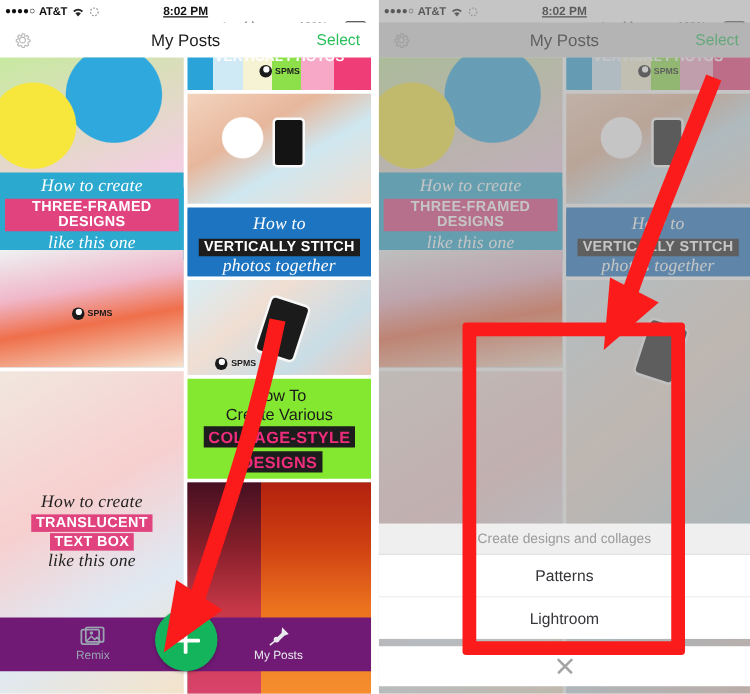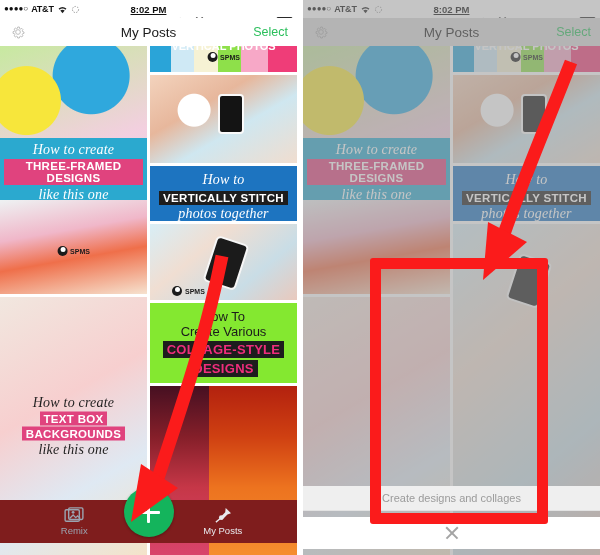--- a/index.html
+++ b/index.html
@@ -67,21 +67,21 @@
   .logo{position:absolute;left:50%;transform:translateX(-50%);display:flex;align-items:center;gap:3px;
         font-size:7px;font-weight:bold;color:#1b1b1b;}
   .logo .ring{width:10px;height:10px;border-radius:50%;background:#1b1b1b;position:relative;}
   .logo .ring:after{content:"";position:absolute;left:3px;top:1px;width:5px;height:5px;border-radius:50%;background:#fff;}
 
   .tl-card{position:absolute;inset:0;}
   .tl-inner{position:absolute;left:6px;right:6px;top:50%;transform:translateY(-50%);text-align:center;}
   .tl-inner .blockline{display:block;margin:1px auto;width:max-content;}
 
   
-  .tabbar{position:absolute;left:0;bottom:12px;width:100%;height:43px;background:#7f1d1d;display:flex;align-items:center;justify-content:space-between;}
+  .tabbar{position:absolute;left:0;bottom:18px;width:100%;height:43px;background:#701a75;display:flex;align-items:center;justify-content:space-between;}
   .tab{flex:1;text-align:center;color:#9aa3b0;font-size:9.5px;}
   .tab .ic{display:block;margin:0 auto 2px;}
   .tab.active{color:#e8eaee;}
   .fab{position:absolute;left:50%;transform:translateX(-50%);bottom:18px;width:50px;height:50px;border-radius:50%;
        background:#14b45c;display:flex;align-items:center;justify-content:center;box-shadow:0 1px 3px rgba(0,0,0,.3);}
   .fab:before,.fab:after{content:"";position:absolute;background:#fff;border-radius:1px;}
   .fab:before{width:22px;height:3px;}
   .fab:after{width:3px;height:22px;}
 
   
@@ -163,22 +163,22 @@
           <div class="logo" style="bottom:38px;">
             <span class="ring"></span>
               <span>SPMS</span>
           </div>
         </div>
 
         <div class="card art-books" style="flex:1">
           <div class="tl-card">
             <div class="tl-inner">
               <div class="script dark-txt">How to create</div>
+              <div class="blockline pink-bg">TRANSLUCENT</div>
               <div class="blockline pink-bg">TEXT BOX</div>
-              <div class="blockline pink-bg">BACKGROUNDS</div>
               <div class="script dark-txt">like this one</div>
             </div>
           </div>
           <div class="logo" style="bottom:22px;">
             <span class="ring"></span>
               <span>SPMS</span>
           </div>
         </div>
       </div>
 
@@ -322,20 +322,22 @@
         <div class="card art-phonehand" style="flex:1">
           <div style="position:absolute;left:40%;top:10%;width:30px;height:44px;background:#1b1b1b;border:2px solid #f7f7f7;border-radius:5px;transform:rotate(18deg);"></div>
         </div>
       </div>
     </div>
 
     <div class="dim"></div>
 
     <div class="sheet">
       <div class="sheet-head">Create designs and collages</div>
+      <div class="sheet-row">Patterns</div>
+      <div class="sheet-row">Lightroom</div>
     </div>
 
     <div class="sheet-cancel">
       <span class="xmark"></span>
     </div>
   </div>
 
   <svg class="arrow" style="left:0;top:250px;width:300px;height:290px;" viewBox="0 0 300 290">
     <path d="M222 6 C205 90, 180 160, 158 228" stroke="#fb1b1b" stroke-width="13" fill="none" stroke-linecap="butt"></path>
     <path d="M131 272 L141 214 L178 238 Z" fill="#fb1b1b"></path>

